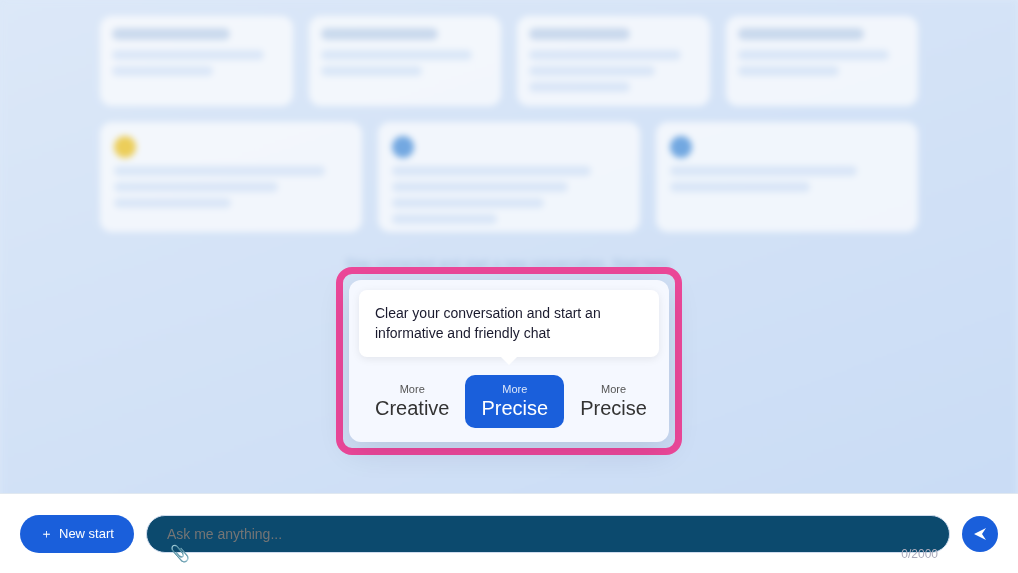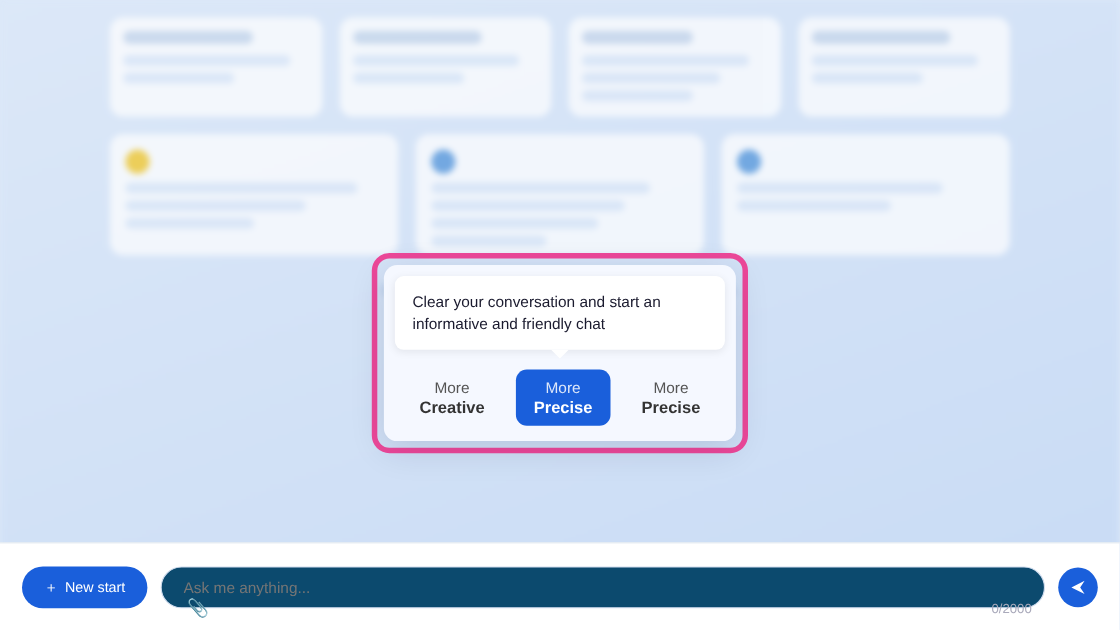--- a/index.html
+++ b/index.html
@@ -97,24 +97,25 @@
     
     .modal-container {
       position: absolute;
       top: 230px;
       left: 50%;
       transform: translateX(-50%);
       z-index: 10;
     }
 
     .modal-border {
-      border: 5px solid #ec4899;
+      border: 7px solid #ec4899;
       border-radius: 16px;
       padding: 6px;
       background: transparent;
+      margin-top: 37px;
     }
 
     .modal-inner {
       background: #f5f8ff;
       border-radius: 12px;
       width: 320px;
       overflow: hidden;
       box-shadow: 0 8px 32px rgba(0,0,50,0.12);
     }
 
@@ -154,28 +155,28 @@
       align-items: center;
       border: none;
       background: transparent;
       cursor: pointer;
       border-radius: 10px;
       padding: 8px 16px;
       font-family: 'Segoe UI', Arial, sans-serif;
     }
 
     .mode-btn .more-label {
-      font-size: 14px;
+      font-size: 11px;
       color: #555;
       margin-bottom: 2px;
     }
 
     .mode-btn .mode-name {
-      font-size: 15px;
-      font-weight: 700;
+      font-size: 20px;
+      font-weight: 400;
       color: #333;
     }
 
     .mode-btn.active {
       background: #1a5fdb;
     }
 
     .mode-btn.active .more-label {
       color: rgba(255,255,255,0.85);
     }

